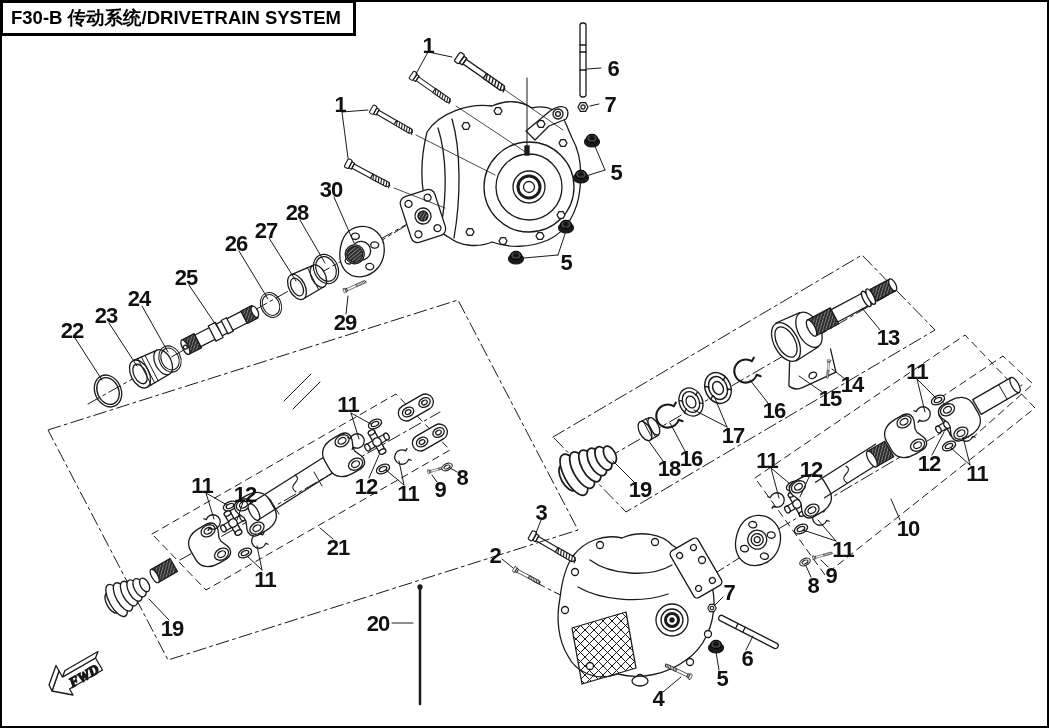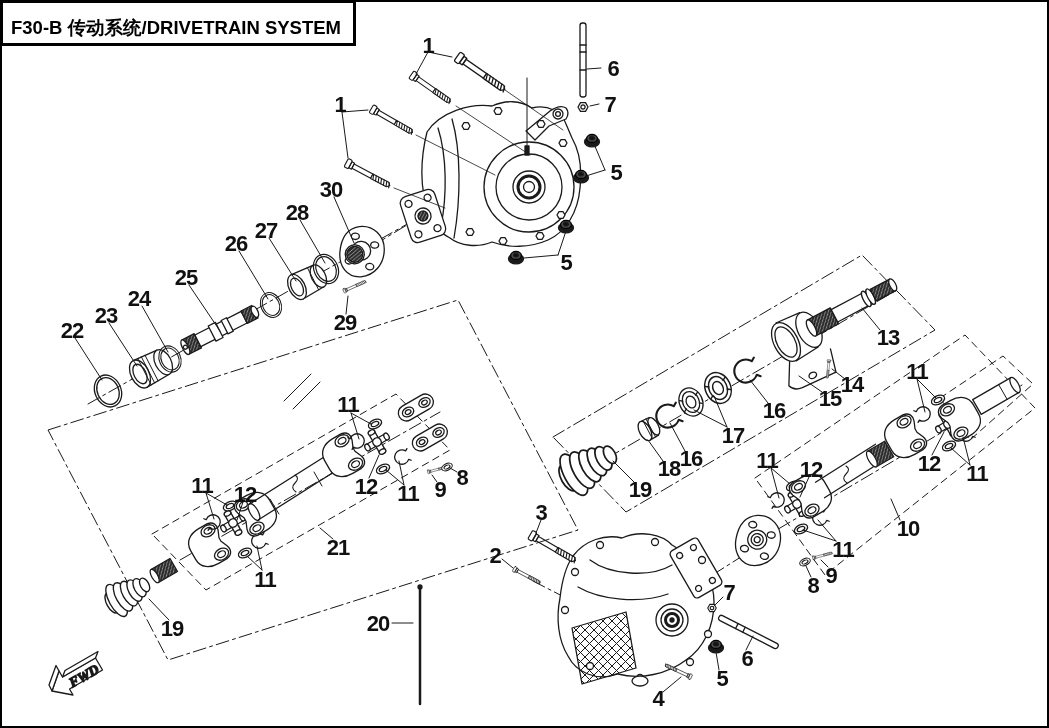--- a/index.html
+++ b/index.html
@@ -1,20 +1,20 @@
 <!DOCTYPE html>
 <html><head>
 <meta charset="utf-8">
 <style>
   html,body{margin:0;padding:0;background:#fff}
   .page{position:relative;width:1049px;height:728px;background:#fff;
         font-family:"Liberation Sans",sans-serif;overflow:hidden}
   .frame{position:absolute;inset:0;border:2px solid #000;pointer-events:none}
   .title-box{position:absolute;left:0;top:0;border:3px solid #000;background:#fff;
-             padding:12px 12px 3px 8px;font-weight:bold;font-size:18.5px;white-space:nowrap;z-index:3}
+             padding:2px 12px 3px 8px;font-weight:bold;font-size:18.5px;white-space:nowrap;z-index:3}
   svg.art{position:absolute;left:0;top:0}
   .callout{font-family:"Liberation Sans",sans-serif;font-weight:700;font-size:22px;
            letter-spacing:-1px;fill:#111;text-anchor:middle;dominant-baseline:central}
   .fwd{font-family:"Liberation Serif",serif;font-weight:bold;font-style:italic;font-size:14px;fill:#111;
        text-anchor:middle;dominant-baseline:central}
   #art *{vector-effect:non-scaling-stroke}
 </style>
 </head>
 <body>
 

